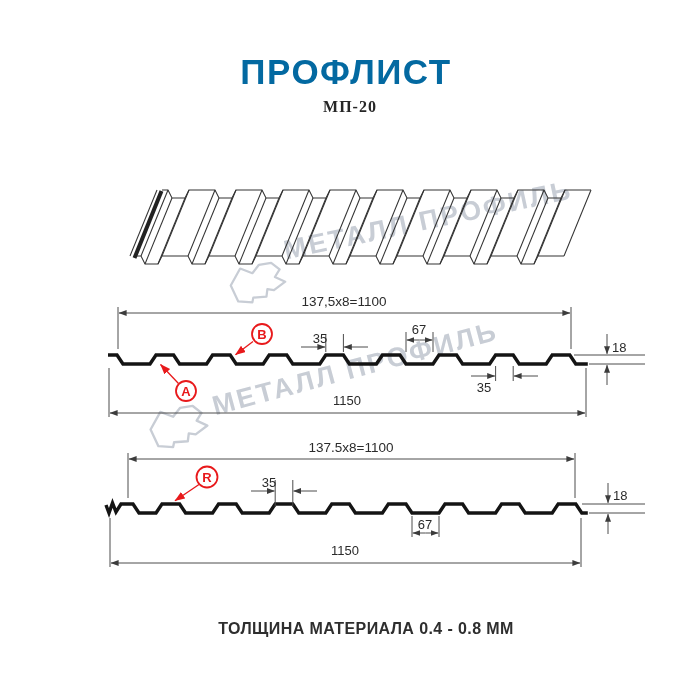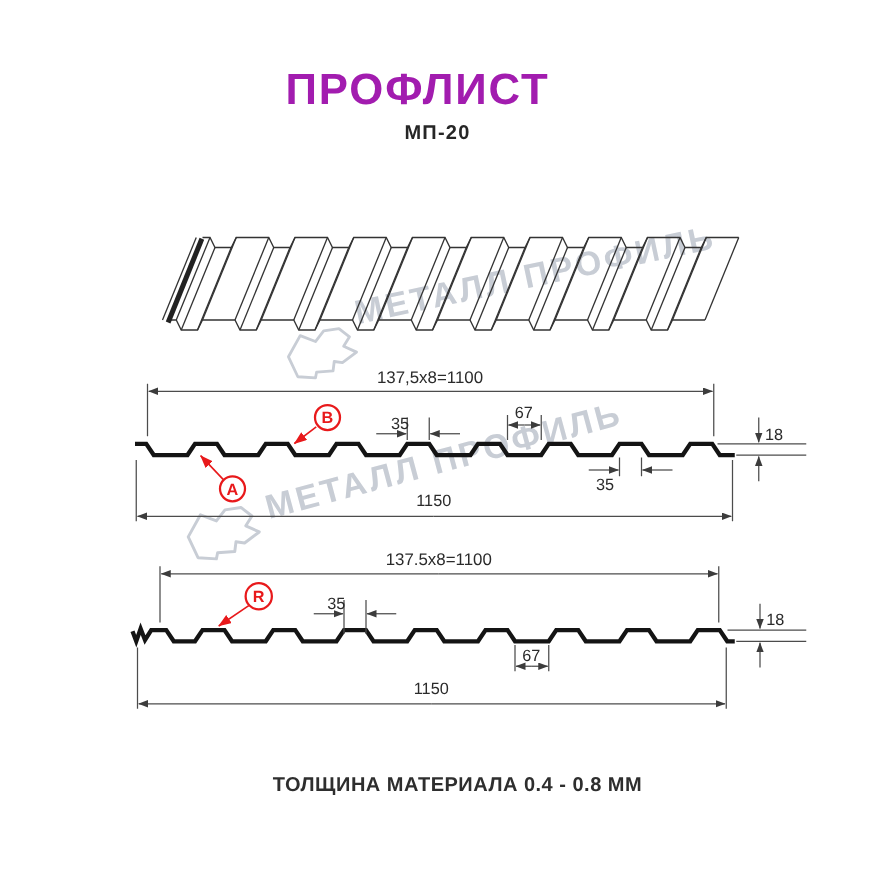--- a/index.html
+++ b/index.html
@@ -1,22 +1,22 @@
 <!DOCTYPE html>
 <html><head>
 <meta charset="utf-8">
 <style>
   html,body{margin:0;padding:0;}
   body{width:700px;height:700px;background:#ffffff;position:relative;overflow:hidden;
        font-family:"Liberation Sans", sans-serif;}
   .abs{position:absolute;}
   .title{left:0;top:52px;width:668px;text-align:center;font-size:35px;font-weight:800;
-         letter-spacing:1.5px;color:#a21caf;}
+         letter-spacing:1.5px;color:#0369a1;padding-left:12px;}
   .subtitle{left:0;top:98px;width:700px;text-align:center;font-size:16px;font-weight:700;
-            letter-spacing:1px;color:#262626;}
+            letter-spacing:1px;color:#262626;font-family:Liberation Serif, serif;}
   .footer{left:16px;top:620px;width:700px;text-align:center;font-size:16px;font-weight:700;
           letter-spacing:.4px;color:#2e2e2e;}
   .wm-text{font-size:27px;font-weight:700;letter-spacing:2.5px;color:#c8cdd5;
            white-space:nowrap;transform-origin:left top;z-index:1;}
   .wm1{left:281px;top:236px;transform:rotate(-12deg);}
   .wm2{left:209px;top:392px;transform:rotate(-15deg);}
   .wm-logo{z-index:1;}
   svg.main{left:0;top:0;z-index:2;}
   .dl{stroke:#4c4c4c;stroke-width:1;fill:none;}
   .pf{stroke:#141414;stroke-width:3.4;fill:none;}

